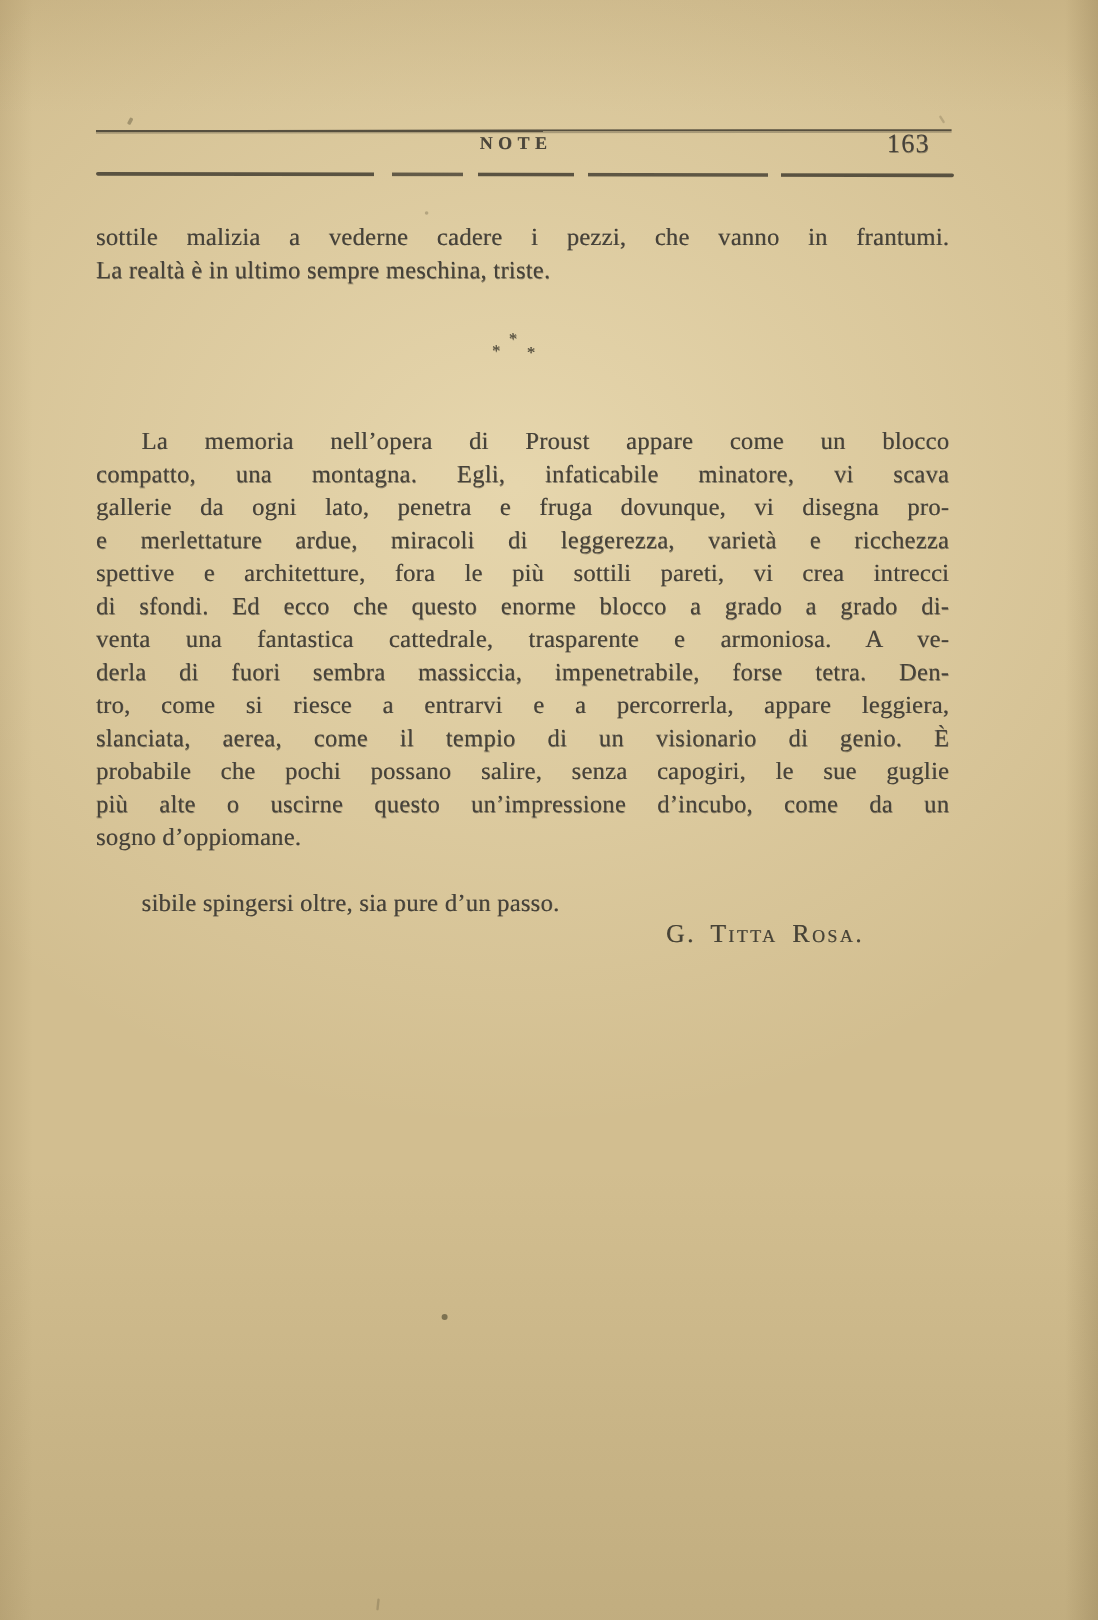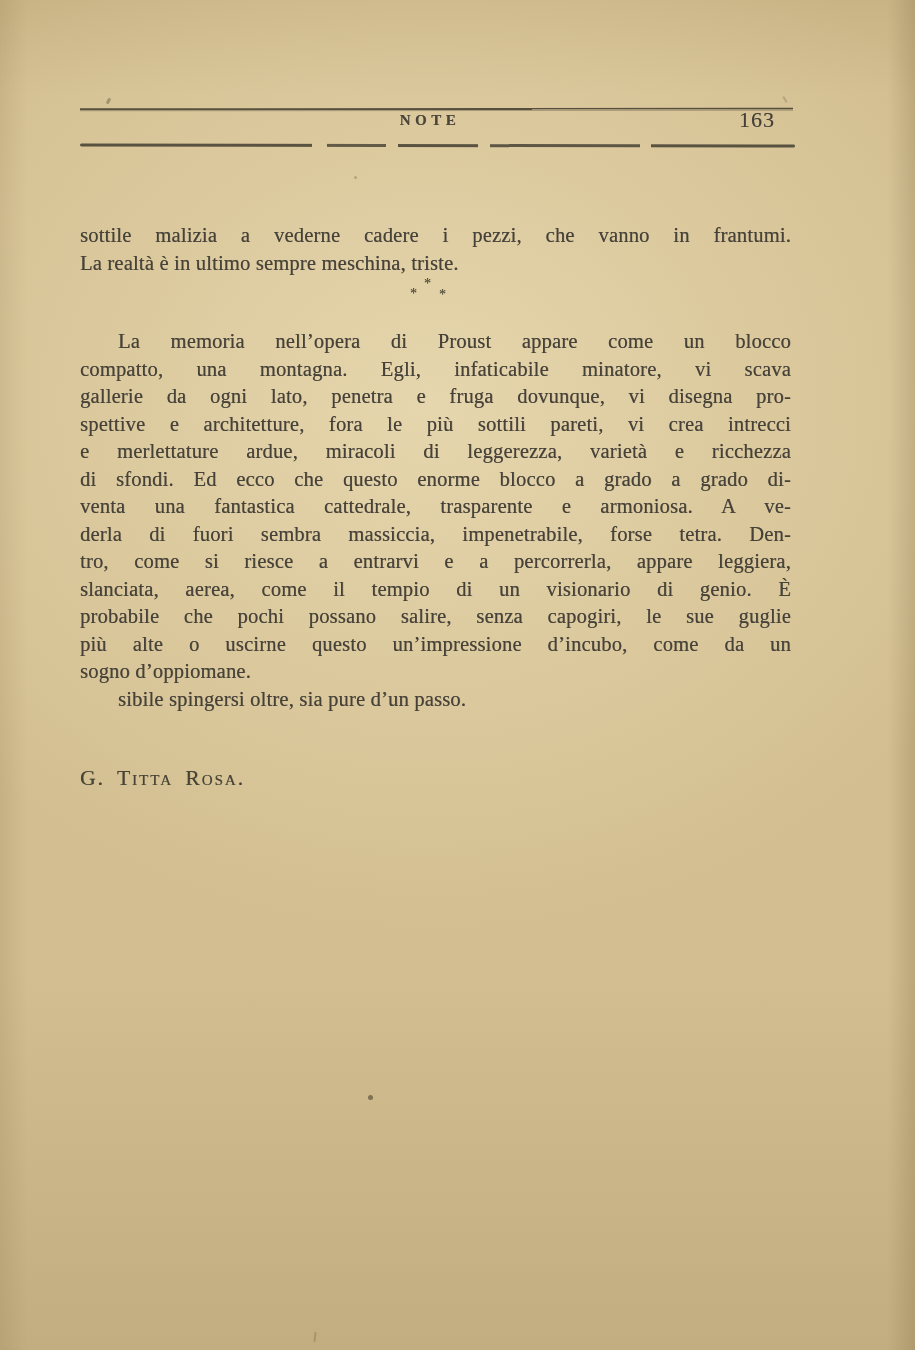--- a/index.html
+++ b/index.html
@@ -48,44 +48,44 @@
     transform:rotate(0.10deg);
   }
   
   .textblock{
     position:absolute;left:80px;width:711px;
     font-size:20.5px;line-height:27.5px;
     letter-spacing:0.2px;
     color:var(--ink,#46423a);
     text-shadow:0.4px 0.25px 0.35px rgba(62,57,46,0.55);
   }
-  .intro{top:185px;margin-top:37px;}
+  .intro{top:185px;}
   .main{top:328px;}
   .para2{margin:0;}
   .line{
     text-align:justify;text-align-last:justify;
     height:27.5px;white-space:normal;
   }
   .para .line:last-child{text-align:right;text-align-last:left;}
-  .para.indented .line:first-child{text-indent:38px;}
+  .para.indented .line:first-child{text-indent:38px;margin-top:27px;}
   
   .asterism{
     position:absolute;left:80px;top:276px;width:700px;height:30px;
   }
   .ast{
     position:absolute;font-size:14px;color:#4d4839;
     text-shadow:0.3px 0.3px 0.4px rgba(70,64,52,0.5);
   }
   .ast-top{left:344px;top:0px;}
   .ast-left{left:330px;top:10px;}
   .ast-right{left:359px;top:11px;}
   
   .signature{
     position:absolute;left:80px;top:766px;width:640px;
-    text-align:left;
+    text-align:right;
     font-size:21.5px;font-variant:small-caps;
     letter-spacing:2px;word-spacing:5px;
     color:#474337;
     text-shadow:0.4px 0.25px 0.4px rgba(62,57,46,0.55);
   }
   
   .speck{position:absolute;background:rgba(98,88,62,0.6);border-radius:50%;}
   .speck-tick{border-radius:1px;}
 </style>
 </head>
@@ -107,22 +107,22 @@
     <span class="ast ast-top">*</span>
     <span class="ast ast-left">*</span>
     <span class="ast ast-right">*</span>
   </div>
 
   <div class="textblock main">
     <div class="para indented">
         <div class="line">La memoria nell’opera di Proust appare come un blocco</div>
         <div class="line">compatto, una montagna. Egli, infaticabile minatore, vi scava</div>
         <div class="line">gallerie da ogni lato, penetra e fruga dovunque, vi disegna pro-</div>
+        <div class="line">e merlettature ardue, miracoli di leggerezza, varietà e ricchezza</div>
         <div class="line">spettive e architetture, fora le più sottili pareti, vi crea intrecci</div>
-        <div class="line">e merlettature ardue, miracoli di leggerezza, varietà e ricchezza</div>
         <div class="line">di sfondi. Ed ecco che questo enorme blocco a grado a grado di-</div>
         <div class="line">venta una fantastica cattedrale, trasparente e armoniosa. A ve-</div>
         <div class="line">derla di fuori sembra massiccia, impenetrabile, forse tetra. Den-</div>
         <div class="line">tro, come si riesce a entrarvi e a percorrerla, appare leggiera,</div>
         <div class="line">slanciata, aerea, come il tempio di un visionario di genio. È</div>
         <div class="line">probabile che pochi possano salire, senza capogiri, le sue guglie</div>
         <div class="line">più alte o uscirne questo un’impressione d’incubo, come da un</div>
         <div class="line">sogno d’oppiomane.</div>
       </div>
     <div class="para para2 indented">

